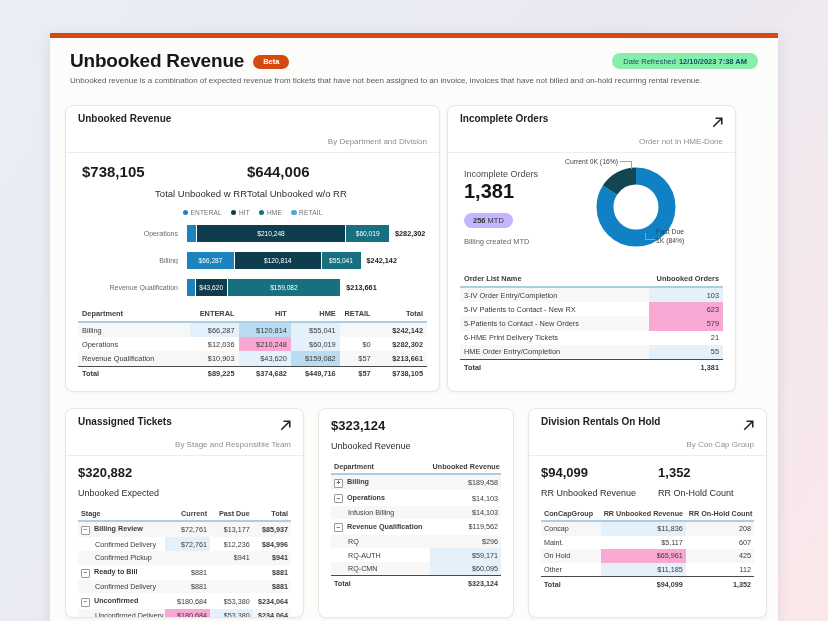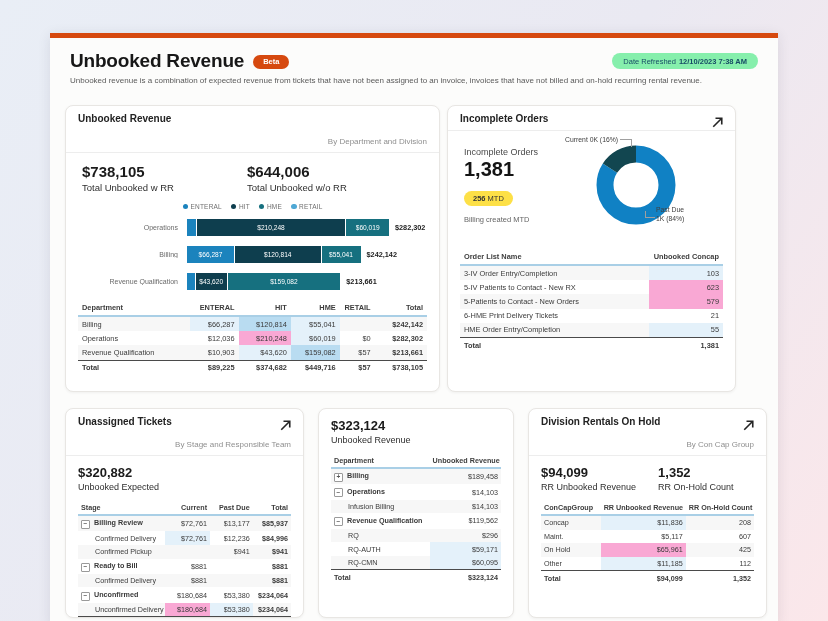--- a/index.html
+++ b/index.html
@@ -30,21 +30,21 @@
   .card>header{padding:7px 12px 6px;border-bottom:1px solid #ededed;position:relative;}
   .card h2{font-size:10px;font-weight:bold;color:#222;margin:0;}
   .card .sub{font-size:8px;color:#8f8f8f;margin-top:13px;text-align:right;}
   .popout{position:absolute;right:10px;top:9px;width:15px;height:15px;cursor:pointer;}
   .popout svg{display:block;}
   
   .kpi-row{display:flex;padding:10px 12px 2px 16px;gap:0;}
   .kpi{min-width:0;}
   #card1 .kpi:nth-child(1){width:165px;}
   .kpi .val{font-size:15px;font-weight:bold;color:#1b1b1b;}
-  .kpi .lab{font-size:9.5px;color:#2e2e2e;margin-top:2px;}
+  .kpi .lab{font-size:9.5px;color:#2e2e2e;margin-top:8px;text-align:right;}
   .kpi-sm .val{font-size:13px;}
   .kpi-sm .lab{font-size:9px;}
   #card5 .kpi-row{gap:22px;padding:9px 12px 2px 12px;}
   #card3 .kpi-row,#card4 .kpi-row{padding:9px 12px 2px 12px;}
   
   .legend{display:flex;justify-content:center;gap:9px;margin-top:8px;}
   .legend .li{display:flex;align-items:center;gap:2.5px;cursor:pointer;}
   .legend .dot{width:5.5px;height:5.5px;border-radius:50%;}
   .legend .lt{font-size:6.5px;color:#6f6f6f;letter-spacing:.2px;}
   
@@ -75,21 +75,21 @@
   .exp{display:inline-flex;width:7px;height:7px;border:1px solid #9a9a9a;border-radius:1px;
     align-items:center;justify-content:center;font-size:6.5px;line-height:1;margin-right:4px;
     color:#555;background:#fff;vertical-align:-1px;cursor:pointer;}
   .sm .tbl{font-size:7.2px;}
   .sm .tbl td{padding:2.3px 3px;}
   .sm .tbl th{padding:2.5px 3px;}
   
   .viz{position:relative;height:110px;}
   .io-label{position:absolute;left:16px;top:16px;font-size:9px;color:#4a4a4a;}
   .io-value{position:absolute;left:16px;top:27px;font-size:20px;font-weight:bold;color:#141414;}
-  .io-pill{position:absolute;left:16px;top:60px;background:#fde047;border-radius:9px;
+  .io-pill{position:absolute;left:16px;top:60px;background:#c4b5fd;border-radius:9px;
     padding:3px 9px;font-size:7.5px;color:#333;}
   .io-caption{position:absolute;left:16px;top:84px;font-size:7.5px;color:#666;}
   .donut-svg{position:absolute;left:136px;top:2px;}
   .donut-slice{cursor:pointer;}
   .cur-label{position:absolute;left:58px;top:5px;width:112px;text-align:right;font-size:6.8px;color:#404040;}
   .elbow-cur{position:absolute;left:172px;top:8px;width:11px;height:7px;
     border-top:1px solid #9f9f9f;border-right:1px solid #9f9f9f;}
   .pd-label{position:absolute;left:208px;top:74px;font-size:6.8px;color:#404040;line-height:1.35;}
   .elbow-pd{position:absolute;left:197px;top:80px;width:9px;height:6px;
     border-bottom:1px solid #9f9f9f;border-left:1px solid #9f9f9f;}
@@ -221,20 +221,21 @@
               <td class="boldcol">$738,105</td>
             </tr>
           </tbody>
         </table>
       </div>
   </section>
 
   <section class="card" id="card2">
     <header>
       <h2>Incomplete Orders</h2>
+      <div class="sub">Order not in HME-Done</div>
       <span class="popout">
         <svg width="15" height="15" viewBox="0 0 12 12">
             <path d="M2.6 9.4 L9 3 M4.4 2.6 H9.4 V7.6" fill="none" stroke="#252525" stroke-width="1.3"></path>
           </svg>
       </span>
     </header>
     <div class="viz">
       <div class="io-label">Incomplete Orders</div>
       <div class="io-value">1,381</div>
       <div class="io-pill"><b>256</b> <span>MTD</span></div>
@@ -253,21 +254,21 @@
     </div>
     <div class="tbl-wrap" id="tblw2" style="margin-top:8px;">
         <table class="tbl">
           <colgroup>
             <col style="width: 72%;">
             <col style="width: 28%;">
           </colgroup>
           <thead>
             <tr>
               <th>Order List Name</th>
-              <th>Unbooked Concap</th>
+              <th>Unbooked Orders</th>
             </tr>
           </thead>
           <tbody>
             <tr class="">
               <td>3-IV Order Entry/Completion</td>
               <td class="hl1">103</td>
             </tr>
             <tr class="">
               <td>5-IV Patients to Contact - New RX</td>
               <td class="hl3">623</td>

